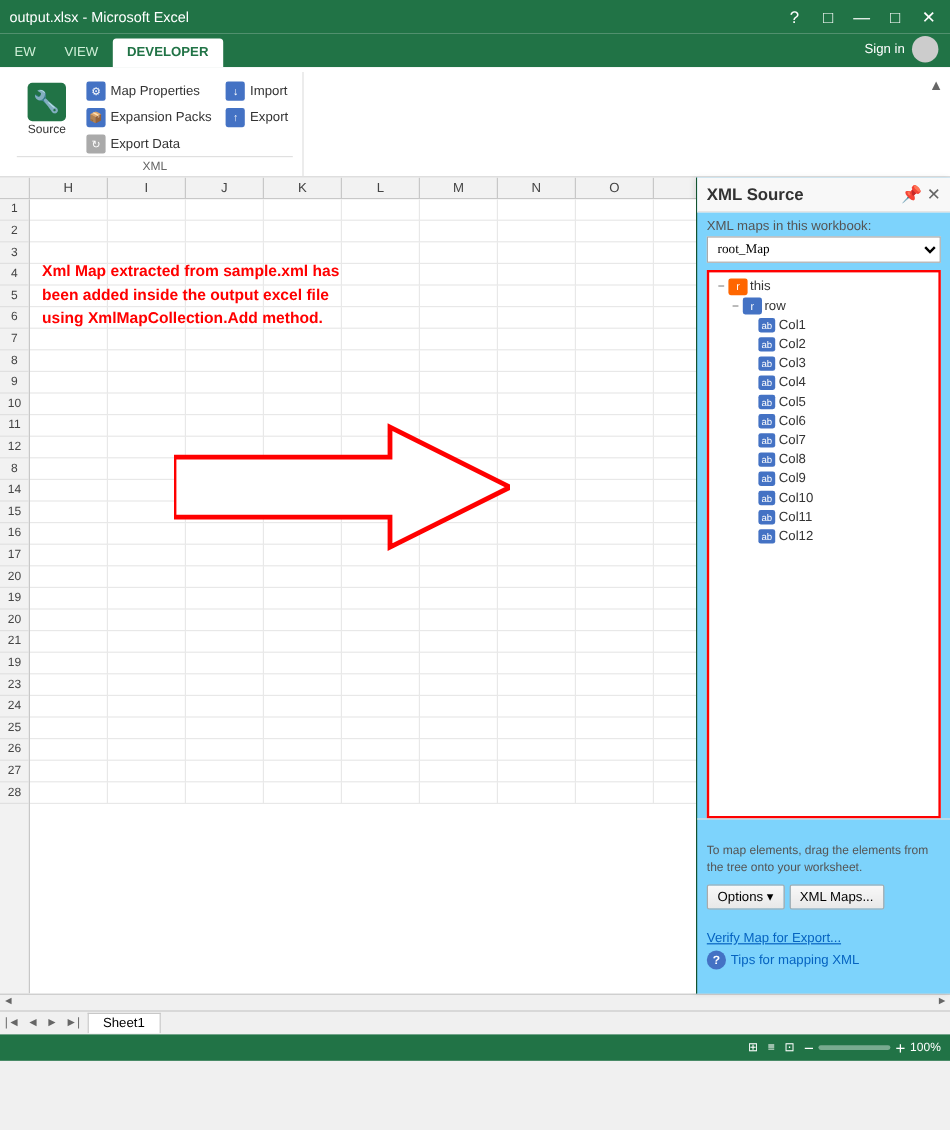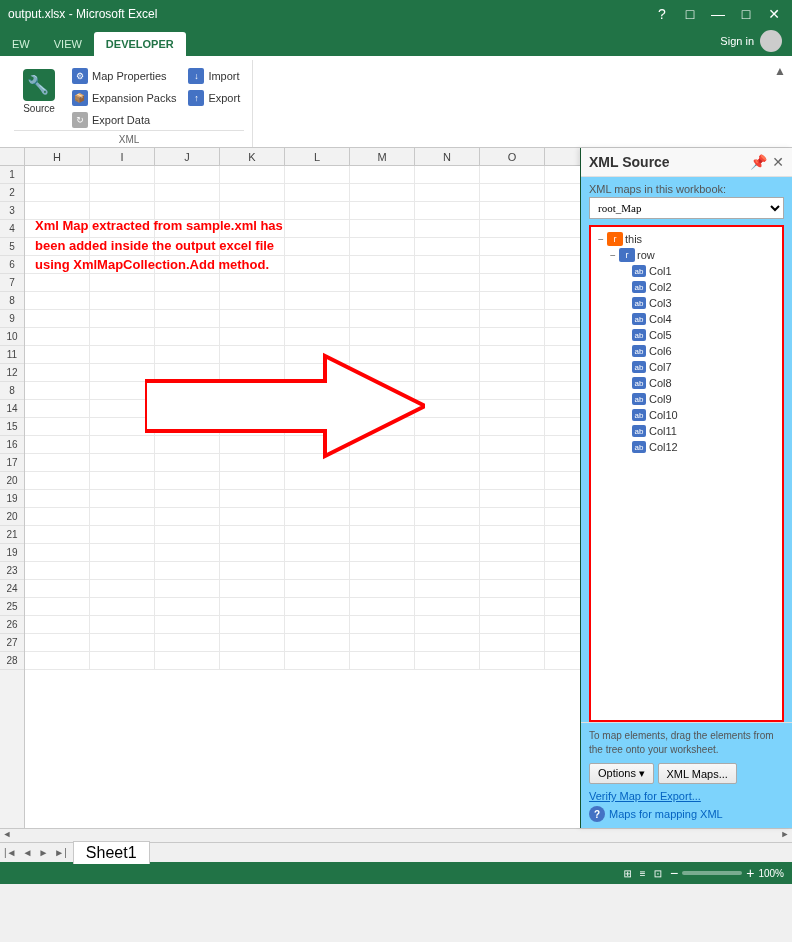--- a/index.html
+++ b/index.html
@@ -338,33 +338,33 @@
       background: #4472c4;
       border-radius: 2px;
       color: white;
       font-size: 8px;
       width: 14px; height: 12px;
       display: inline-flex; align-items: center; justify-content: center;
     }
 
     
     .xml-panel-bottom {
-      padding: 6px 8px;
+      padding: 20px 8px;
       border-top: 1px solid #e0e0e0;
     }
     .xml-bottom-text {
       font-size: 10px;
       color: #555;
       margin-bottom: 6px;
       line-height: 1.4;
     }
     .xml-buttons {
       display: flex;
       gap: 4px;
-      margin-bottom: 6px;
+      margin-bottom: 18px;
     }
     .xml-btn {
       border: 1px solid #aaa;
       background: linear-gradient(to bottom, #f8f8f8, #e8e8e8);
       padding: 3px 8px;
       font-size: 11px;
       cursor: pointer;
       border-radius: 2px;
       display: flex;
       align-items: center;
@@ -405,21 +405,21 @@
       display: flex;
       align-items: center;
       height: 20px;
       padding: 0 4px;
     }
     .sheet-tab {
       padding: 2px 12px;
       background: white;
       border: 1px solid #c8c8c8;
       border-bottom: none;
-      font-size: 16px;
+      font-size: 11px;
       cursor: pointer;
       margin-right: 2px;
     }
     .sheet-nav { font-size: 10px; color: #666; margin-right: 6px; cursor: pointer; }
 
     
     .status-bar {
       background: #217346;
       color: white;
       height: 22px;
@@ -1014,21 +1014,21 @@
         <button class="xml-btn">
           <span>Options ▾</span>
         </button>
         <button class="xml-btn">
           <span>XML Maps...</span>
         </button>
       </div>
       <span class="verify-link">Verify Map for Export...</span>
       <span class="tips-link">
         <span class="tips-icon">?</span>
-        <span>Maps for mapping XML</span>
+        <span>Tips for mapping XML</span>
       </span>
     </div>
   </div>
 </div>
 
 <div class="scroll-bottom">
   <div class="hscroll-btn">◄</div>
   <div class="hscroll-track"></div>
   <div class="hscroll-btn">►</div>
 </div>

